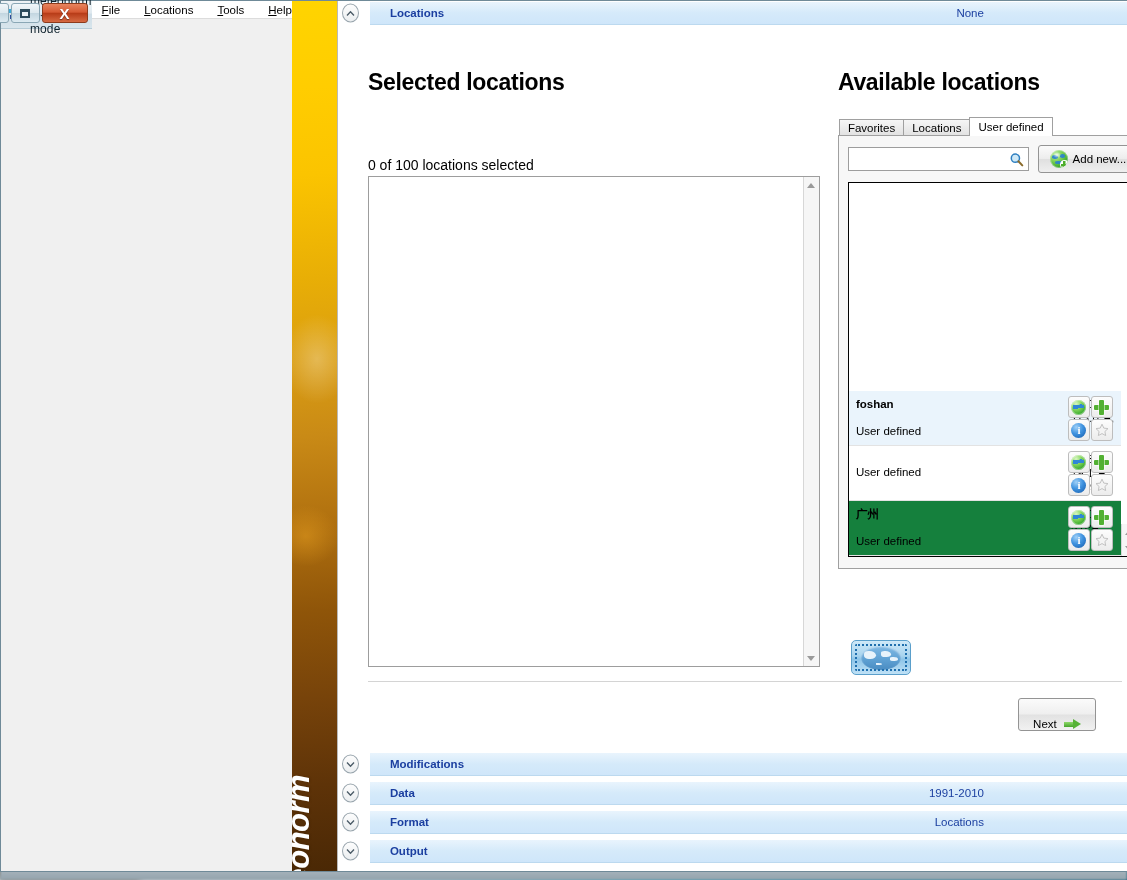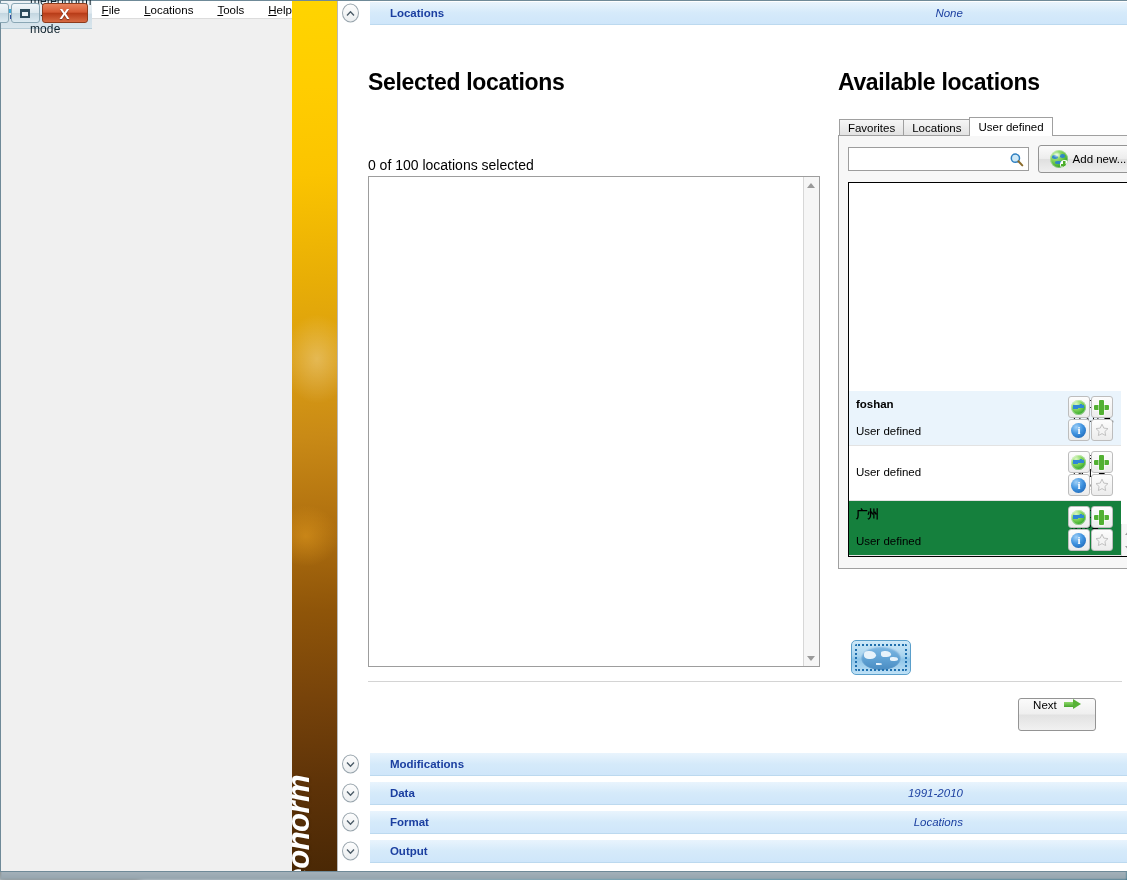--- a/index.html
+++ b/index.html
@@ -126,21 +126,21 @@
   .accordion-header {
     height: 24px; flex: 0 0 24px; display: flex; align-items: center;
     background: linear-gradient(180deg,#e9f4fd 0%, #d5eafa 50%, #cfe6fa 100%);
     border-top: 1px solid #fff; border-bottom: 1px solid #bcd9ef;
     margin-left: 32px; margin-right: 7px; position: relative; cursor: pointer;
   }
   .accordion-header .acc-title {
     font-size: 11.5px; font-weight: bold; color: #1b3fa0; margin-left: 20px;
   }
   .accordion-header .acc-value {
-    position: absolute; right: 186px; font-size: 11.5px; color: #1b3fa0; font-style: italic;
+    position: absolute; right: 165px; font-size: 11.5px; color: #1b3fa0;
   }
   .acc-toggle {
     position: absolute; left: -28px; top: 50%; transform: translateY(-50%);
     width: 17px; height: 19px; border-radius: 50%;
     border: 1px solid #9aa6ae; background: linear-gradient(180deg,#fdfdfd,#ebeef0);
     display: flex; align-items: center; justify-content: center; cursor: pointer;
   }
   .acc-toggle svg { display: block; }
 
   
@@ -323,21 +323,21 @@
   }
 
   
   #next-row {
     flex: 0 0 66px; display: flex; align-items: center; justify-content: flex-end;
     border-top: 1px solid #d4d4d4; margin: 6px 34px 0 30px; padding-right: 26px;
   }
   #next-btn {
     width: 78px; height: 33px; border: 1px solid #949494; border-radius: 3px;
     background: linear-gradient(180deg,#fbfbfb 0%, #efefef 48%, #e2e2e2 52%, #f1f1f1 100%);
-    display: flex; align-items: flex-start; justify-content: center; gap: 7px; cursor: pointer;
+    display: flex; align-items: flex-end; justify-content: center; gap: 7px; cursor: pointer;
   }
   #next-btn .label { font-size: 11.5px; color: #000; }
   .arrow-right { width: 17px; height: 11px; position: relative; }
   .arrow-right::before {
     content: ""; position: absolute; left: 0; top: 3px; width: 10px; height: 5px;
     background: linear-gradient(180deg,#8ed86a,#47a52c);
   }
   .arrow-right::after {
     content: ""; position: absolute; left: 9px; top: 0; width: 0; height: 0;
     border-top: 5.5px solid transparent; border-bottom: 5.5px solid transparent;

